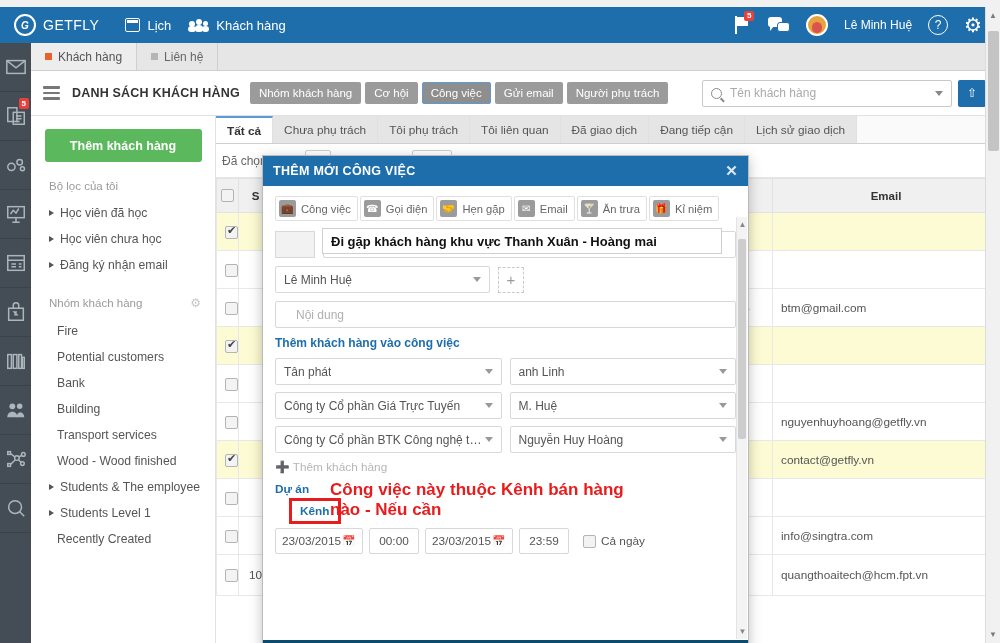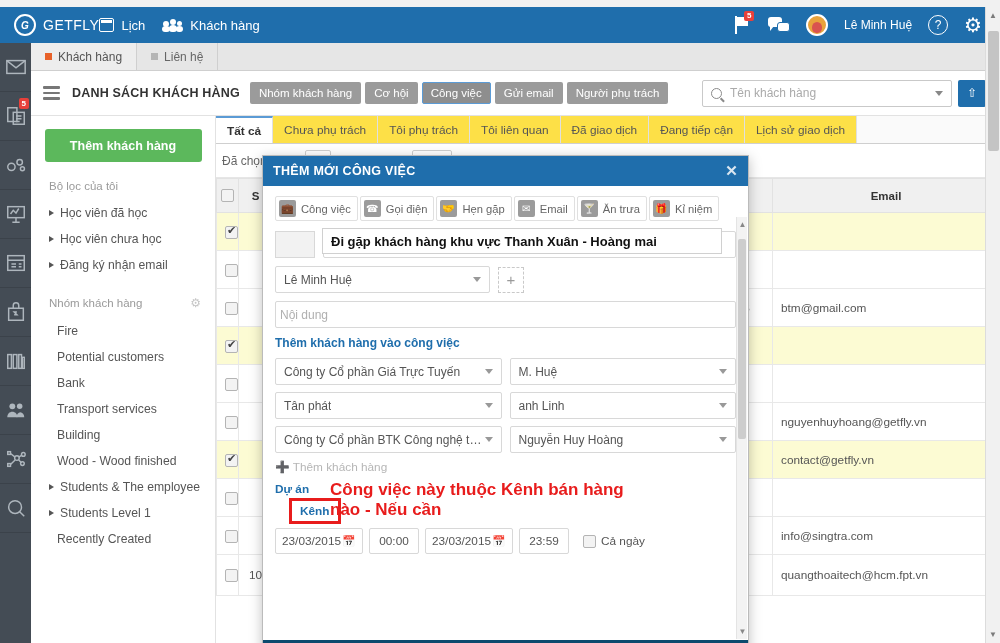--- a/index.html
+++ b/index.html
@@ -19,21 +19,21 @@
     position: absolute; left: 0; top: 7px; width: 1000px; height: 36px;
     background: #1f6eac; display: flex; align-items: center; z-index: 40;
   }
   .brand { display:flex; align-items:center; gap:7px; margin-left:14px; }
   .brand-logo {
     width: 22px; height: 22px; border: 2px solid #fff; border-radius: 50%;
     display:flex; align-items:center; justify-content:center;
     color:#fff; font-size:10px; font-style: italic; font-weight:bold;
   }
   .brand-name { color:#fff; font-size:14px; letter-spacing:.5px; }
-  .topnav { display:flex; align-items:flex-start; gap:18px; }
+  .topnav { display:flex; align-items:flex-start; gap:18px; margin-left:26px; }
   .topnav-item { display:flex; align-items:center; gap:7px; color:#fff; font-size:13px; cursor:pointer; }
   .icon-cal {
     width:15px;height:14px;border:1.6px solid #fff;border-radius:2px;position:relative;
   }
   .icon-cal:before{content:"";position:absolute;left:1px;right:1px;top:1px;height:3px;background:#fff;}
   .icon-people { position:relative; width:20px; height:14px; }
   .icon-people span { position:absolute; background:#fff; border-radius:50% 50% 3px 3px; }
   .icon-people .h1 { width:6px;height:6px;border-radius:50%;left:0;top:3px;}
   .icon-people .b1 { width:8px;height:6px;left:-1px;bottom:0;}
   .icon-people .h2 { width:6px;height:6px;border-radius:50%;left:7px;top:1px;}
@@ -141,21 +141,21 @@
     padding:6px 0 6px 18px; font-size:12.2px; color:#555; cursor:pointer; display:flex; align-items:center; gap:6px;
   }
   .arrow-r { width:0;height:0;border-top:3.5px solid transparent;border-bottom:3.5px solid transparent;border-left:5px solid #555; }
   .sb-item.sub { padding-left:26px; }
 
   
   .content { position:absolute; left:216px; top:116px; width:784px; height:527px; background:#fff; z-index:8; }
   .ctabs { display:flex; align-items:stretch; height:28px; border-bottom:1px solid #cfcfcf; background:#fafafa; }
   .ctab {
     padding:0 11px; display:flex; align-items:center; font-size:11.8px; color:#555;
-    border-right:1px solid #e0e0e0; cursor:pointer; background:#fde047;
+    border-right:1px solid #e0e0e0; cursor:pointer; background:#e5e5e5;
   }
   .ctab.active { background:#fff; font-weight:bold; color:#333; border-top:2px solid #5b9bd5; }
 
   .toolbar2 {
     height:34px; display:flex; align-items:center; font-size:12px; color:#555; gap:8px;
     padding-left:6px; border-bottom:1px solid #e6e6e6; background:#fff;
   }
   .sel-label { color:#666; }
   .page-count { font-weight:bold; color:#333; margin-left:2px; }
   .next-btn {
@@ -195,21 +195,21 @@
   .modal-body { flex:1; padding:10px 12px 8px; overflow:hidden; position:relative; }
   .typebar { display:flex; gap:2px; margin-bottom:10px; }
   .tbtn {
     display:flex; align-items:center; gap:5px; border:1px solid #e0e0e0; background:#fff;
     padding:3px 6px 3px 3px; font-size:11.2px; color:#666; cursor:pointer; border-radius:2px;
   }
   .tsq { width:17px;height:17px;background:#9b9b9b;border-radius:2px;display:flex;align-items:center;justify-content:center;color:#fff;font-size:10px; flex:none;}
   .row-f { display:flex; gap:8px; margin-bottom:8px; align-items:center; }
   .thumb { width:40px; height:27px; border:1px solid #d8d8d8; background:#f2f2f2; flex:none; }
   .inp {
-    flex:1; height:27px; border:1px solid #d8d8d8; border-radius:2px; padding:0 4px;
+    flex:1; height:27px; border:1px solid #d8d8d8; border-radius:2px; padding:0 20px;
     font-size:12px; color:#555; font-family:inherit; outline:none; background:#fff;
     display:flex; align-items:center;
   }
   .inp.ph { color:#b0b0b0; }
   .sel {
     height:27px; border:1px solid #d8d8d8; border-radius:2px; padding:0 8px;
     font-size:12px; color:#555; display:flex; align-items:center; background:#fff; cursor:pointer;
   }
   .sel .cr { margin-left:auto; width:0;height:0;border-left:4px solid transparent;border-right:4px solid transparent;border-top:5px solid #999; }
   .plus-box { width:26px;height:26px;border:1px dashed #c9c9c9;display:flex;align-items:center;justify-content:center;color:#9a9a9a;font-size:15px;cursor:pointer;}
@@ -434,22 +434,22 @@
       <span class="arrow-r"></span>
       <span>Đăng ký nhận email</span>
     </div>
     <div class="sb-section with-gear">
       <span>Nhóm khách hàng</span>
       <span class="sb-gear">⚙</span>
     </div>
     <div class="sb-item sub">Fire</div>
     <div class="sb-item sub">Potential customers</div>
     <div class="sb-item sub">Bank</div>
+    <div class="sb-item sub">Building</div>
     <div class="sb-item sub">Transport services</div>
-    <div class="sb-item sub">Building</div>
     <div class="sb-item sub">Wood - Wood finished</div>
     <div class="sb-item">
       <span class="arrow-r"></span>
       <span>Students &amp; The employee</span>
     </div>
     <div class="sb-item">
       <span class="arrow-r"></span>
       <span>Students Level 1</span>
     </div>
     <div class="sb-item sub">Recently Created</div>
@@ -640,35 +640,35 @@
       </div>
 
       <div class="row-f">
         <div class="inp ph">Nội dung</div>
       </div>
 
       <div class="sec-link">Thêm khách hàng vào công việc</div>
 
       <div class="pair">
         <div class="sel">
+          <span class="txt">Tân phát</span>
+          <span class="cr"></span>
+        </div>
+        <div class="sel">
+          <span class="txt">anh Linh</span>
+          <span class="cr"></span>
+        </div>
+      </div>
+      <div class="pair">
+        <div class="sel">
           <span class="txt">Công ty Cổ phần Giá Trực Tuyến</span>
           <span class="cr"></span>
         </div>
         <div class="sel">
           <span class="txt">M. Huệ</span>
-          <span class="cr"></span>
-        </div>
-      </div>
-      <div class="pair">
-        <div class="sel">
-          <span class="txt">Tân phát</span>
-          <span class="cr"></span>
-        </div>
-        <div class="sel">
-          <span class="txt">anh Linh</span>
           <span class="cr"></span>
         </div>
       </div>
       <div class="pair">
         <div class="sel">
           <span class="txt">Công ty Cổ phần BTK Công nghệ thông tin</span>
           <span class="cr"></span>
         </div>
         <div class="sel">
           <span class="txt">Nguyễn Huy Hoàng</span>

